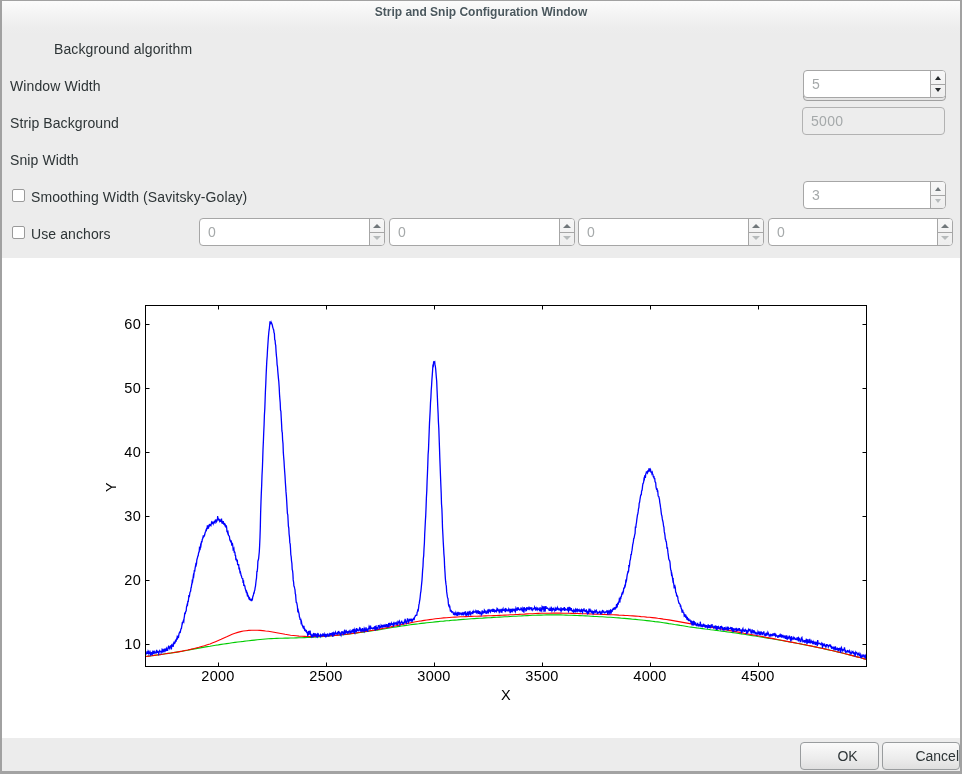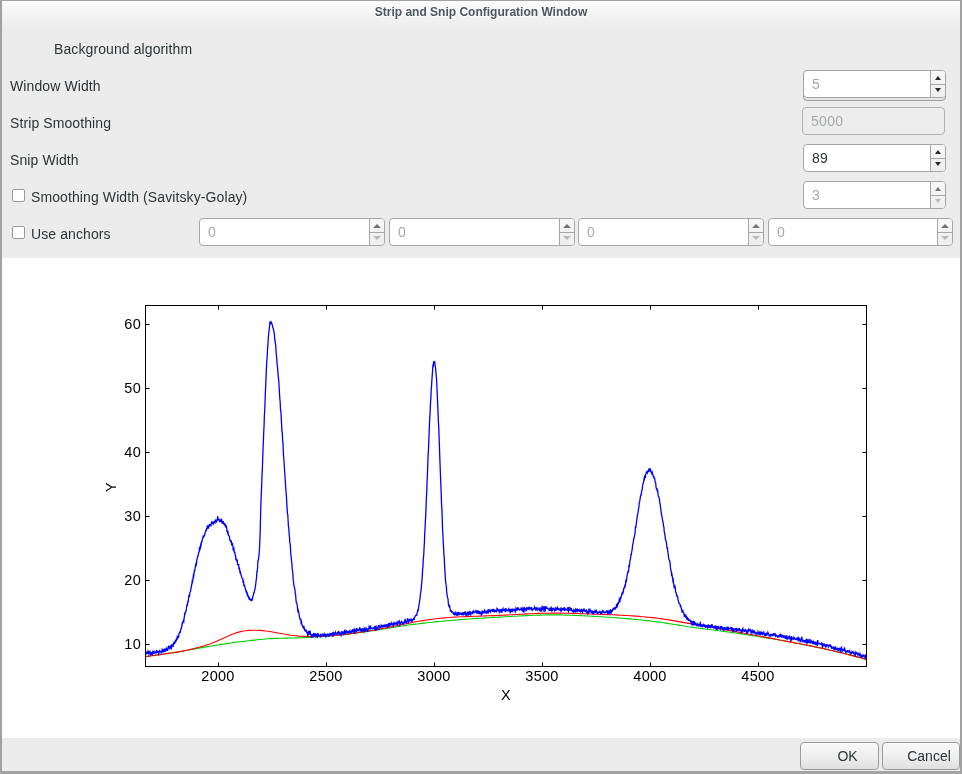--- a/index.html
+++ b/index.html
@@ -49,34 +49,26 @@
  <div class="lbl" style="left:10px;top:78px;">Window Width</div>
  <div class="entry" style="left:803px;top:70px;width:143px;height:28px;">
    <span class="val gtxt">5</span>
    <div class="spincol">
         <div class="mid"></div>
      <div class="tri up" style="top:5px;"></div>
      <div class="tri dn" style="bottom:5px;"></div>
    </div>
  </div>
 
- <div class="lbl" style="left:10px;top:115px;">Strip Smoothing</div>
+ <div class="lbl" style="left:10px;top:115px;">Strip Background</div>
  <div class="entry dis" style="left:802px;top:107px;width:143px;height:28px;">
    <span class="val gtxt">5000</span>
  </div>
 
  <div class="lbl" style="left:10px;top:152px;">Snip Width</div>
- <div class="entry" style="left:803px;top:144px;width:143px;height:28px;">
-   <span class="val">89</span>
-   <div class="spincol">
-        <div class="mid"></div>
-     <div class="tri up" style="top:5px;"></div>
-     <div class="tri dn" style="bottom:5px;"></div>
-   </div>
- </div>
 
  <div class="cb" style="left:12px;top:189px;"></div>
  <div class="lbl" style="left:31px;top:189px;">Smoothing Width (Savitsky-Golay)</div>
  <div class="entry" style="left:803px;top:181px;width:143px;height:28px;">
    <span class="val gtxt">3</span>
    <div class="spincol">
         <div class="mid"></div>
      <div class="tri up gry2" style="top:5px;"></div>
      <div class="tri dn gry" style="bottom:5px;"></div>
    </div>
@@ -169,21 +161,21 @@
 <text x="141" y="329" text-anchor="end" class="tl">60</text>
 <text x="506" y="700" text-anchor="middle" class="tl">X</text>
 <text x="115.5" y="487" text-anchor="middle" transform="rotate(-90 115.5 487)" class="tl">Y</text>
 </g>
 </svg>
 
  <div class="botbar"></div>
  <div class="btn" style="left:800px;top:742px;width:79px;height:28px;">
       <span>OK</span>
     </div>
- <div class="btn" style="left:882px;top:742px;width:78px;height:28px;">
+ <div class="btn" style="left:882px;top:742px;width:78px;height:28px;text-align:right;">
       <span>Cancel</span>
     </div>
 
  <div class="edge" style="left:0;top:0;width:962px;height:1px;"></div>
  <div class="edge" style="left:0;top:0;width:2px;height:774px;"></div>
  <div class="edge" style="right:0;top:0;width:2px;height:774px;"></div>
  <div class="edge" style="left:0;bottom:0;width:962px;height:3px;background:#a3a3a3;"></div>
 </div>
 
 </body></html>

